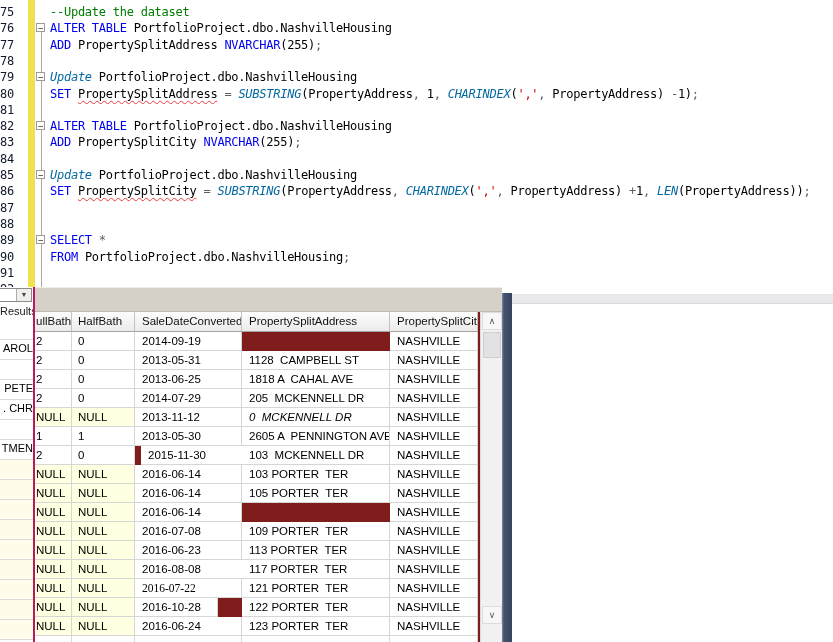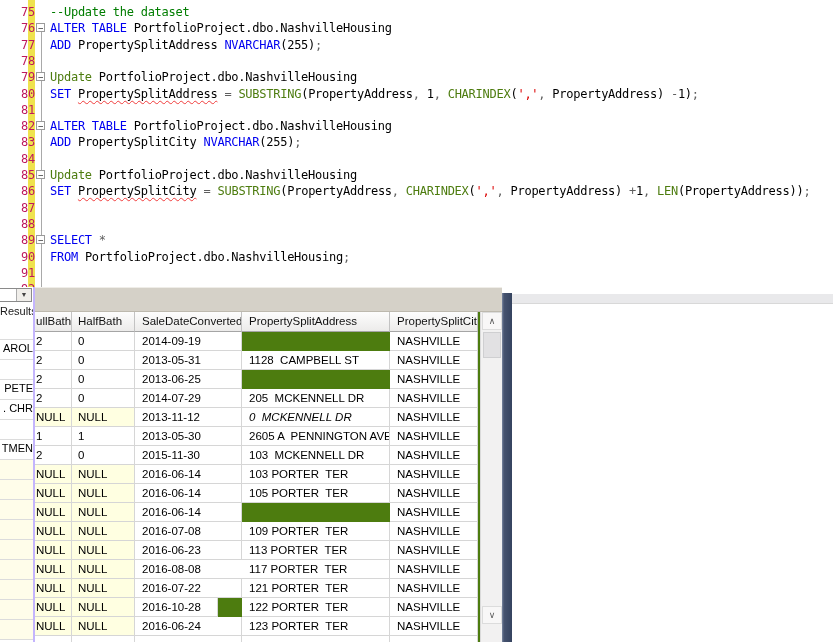--- a/index.html
+++ b/index.html
@@ -5,27 +5,27 @@
   html,body{margin:0;padding:0;}
   body{width:833px;height:642px;position:relative;overflow:hidden;background:#fff;
        font-family:"Liberation Sans", sans-serif;}
 
   
   #editor{position:absolute;left:0;top:0;width:833px;height:287px;background:#fff;overflow:hidden;}
   .change-bar{position:absolute;left:28px;top:0;width:7px;height:287px;background:#EFE24E;}
   .fold-vline{position:absolute;left:41px;top:30px;width:1px;height:257px;background:#A9A9A9;}
   .ed-line{position:absolute;left:0;width:833px;height:16px;
            font-family:"DejaVu Sans Mono", monospace;font-size:12px;line-height:16px;letter-spacing:-0.25px;white-space:pre;}
-  .ed-num{position:absolute;left:0;top:0;width:24px;text-align:center;color:#be185d;padding-left:16px;}
+  .ed-num{position:absolute;left:0;top:0;width:24px;text-align:left;color:#0f172a;}
   .ed-code{position:absolute;left:50px;top:0;}
   .fold-box{position:absolute;left:36px;top:3px;width:9px;height:9px;border:1px solid #9B9B9B;background:#fff;
             font-size:9px;line-height:8px;text-align:center;color:#333;box-sizing:border-box;
             font-family:"DejaVu Sans Mono", monospace;}
   .tok-kw{color:#0000F0;}
-  .tok-fn{color:#4d7c0f;}
+  .tok-fn{color:#0369a1;font-style:italic;}
   .tok-str{color:#DB0000;}
   .tok-com{color:#007D00;}
   .tok-op{color:#5F5F5F;}
   .tok-id{color:#000;}
   .tok-err{color:#000;text-decoration:underline;text-decoration-style:wavy;
            text-decoration-color:#F03C3C;text-decoration-thickness:1px;text-underline-offset:2px;
            text-decoration-skip-ink:none;}
 
   
   #zoom-combo{position:absolute;left:-2px;top:288px;width:34px;height:14px;background:#fff;
@@ -33,22 +33,22 @@
   #zoom-combo .dd-btn{position:absolute;right:0;top:0;width:14px;height:12px;background:#F0EEEA;
               border-left:1px solid #ACACAC;text-align:center;font-size:7px;line-height:12px;color:#444;}
   #results-tab{position:absolute;left:0;top:303px;width:34px;height:17px;background:#fff;
               border-bottom:1px solid #8F8F8F;font-size:11px;line-height:17px;color:#1A1A1A;overflow:hidden;}
   #sliver{position:absolute;left:0;top:320px;width:33px;height:322px;background:#fff;overflow:hidden;}
   .sliver-row{position:absolute;left:0;width:33px;height:20px;border-bottom:1px solid #DCDCDC;box-sizing:border-box;}
   .sliver-row .frag{position:absolute;right:0;top:2px;font-size:11px;color:#000;white-space:pre;}
   .sliver-row.sr-null{background:#FFFDEA;}
 
   
-  #float-win{position:absolute;left:33px;top:287px;width:469px;height:355px;background:#4d7c0f;
-             border-left:2px solid #c4b5fd;box-sizing:border-box;overflow:hidden;}
+  #float-win{position:absolute;left:33px;top:287px;width:469px;height:355px;background:#7f1d1d;
+             border-left:2px solid #be185d;box-sizing:border-box;overflow:hidden;}
   #win-top{position:absolute;left:0;top:0;width:467px;height:25px;background:#D5D1C8;
            border-top:1px solid #EFEDE8;border-bottom:1px solid #BDB9AE;box-sizing:border-box;}
   #grid-header{position:absolute;left:0;top:25px;height:20px;width:445px;}
   .hcell{position:absolute;top:0;height:20px;background:linear-gradient(#FDFDFD,#ECEBEA);
          border-right:1px solid #C3C3C3;border-bottom:1px solid #A5A5A5;box-sizing:border-box;
          font-size:11.5px;line-height:19px;color:#111;white-space:pre;overflow:hidden;}
   #grid-rows{position:absolute;left:0;top:45px;width:445px;}
   .grow{position:absolute;left:0;width:445px;height:19px;}
   .gcell{position:absolute;top:0;height:19px;background:#fff;border-right:1px solid #D6D6D6;
          border-bottom:1px solid #D6D6D6;box-sizing:border-box;
@@ -149,20 +149,21 @@
         <div class="gcell" style="left: 0px; width: 37px; padding-left: 1px;">2</div>
         <div class="gcell" style="left: 37px; width: 63px; padding-left: 6px;">0</div>
         <div class="gcell" style="left: 100px; width: 107px; padding-left: 7px;">2013-05-31</div>
         <div class="gcell" style="left: 207px; width: 148px; padding-left: 7px;">1128  CAMPBELL ST</div>
         <div class="gcell" style="left: 355px; width: 88px; padding-left: 7px;">NASHVILLE</div>
       </div>
       <div class="grow" style="top: 38px;">
         <div class="gcell" style="left: 0px; width: 37px; padding-left: 1px;">2</div>
         <div class="gcell" style="left: 37px; width: 63px; padding-left: 6px;">0</div>
         <div class="gcell" style="left: 100px; width: 107px; padding-left: 7px;">2013-06-25</div>
+        <div class="gcell" style="left: 207px; width: 148px; padding-left: 7px;">1818 A  CAHAL AVE</div>
         <div class="gcell" style="left: 355px; width: 88px; padding-left: 7px;">NASHVILLE</div>
       </div>
       <div class="grow" style="top: 57px;">
         <div class="gcell" style="left: 0px; width: 37px; padding-left: 1px;">2</div>
         <div class="gcell" style="left: 37px; width: 63px; padding-left: 6px;">0</div>
         <div class="gcell" style="left: 100px; width: 107px; padding-left: 7px;">2014-07-29</div>
         <div class="gcell" style="left: 207px; width: 148px; padding-left: 7px;">205  MCKENNELL DR</div>
         <div class="gcell" style="left: 355px; width: 88px; padding-left: 7px;">NASHVILLE</div>
       </div>
       <div class="grow" style="top: 76px;">
@@ -175,21 +176,21 @@
       <div class="grow" style="top: 95px;">
         <div class="gcell" style="left: 0px; width: 37px; padding-left: 1px;">1</div>
         <div class="gcell" style="left: 37px; width: 63px; padding-left: 6px;">1</div>
         <div class="gcell" style="left: 100px; width: 107px; padding-left: 7px;">2013-05-30</div>
         <div class="gcell" style="left: 207px; width: 148px; padding-left: 7px;">2605 A  PENNINGTON AVE</div>
         <div class="gcell" style="left: 355px; width: 88px; padding-left: 7px;">NASHVILLE</div>
       </div>
       <div class="grow" style="top: 114px;">
         <div class="gcell" style="left: 0px; width: 37px; padding-left: 1px;">2</div>
         <div class="gcell" style="left: 37px; width: 63px; padding-left: 6px;">0</div>
-        <div class="gcell" style="left: 100px; width: 107px; padding-left: 7px;">2015-11-30</div>
+        <div class="gcell" style="left: 106px; width: 107px; padding-left: 7px;">2015-11-30</div>
         <div class="gcell" style="left: 207px; width: 148px; padding-left: 7px;">103  MCKENNELL DR</div>
         <div class="gcell" style="left: 355px; width: 88px; padding-left: 7px;">NASHVILLE</div>
       </div>
       <div class="grow" style="top: 133px;">
         <div class="gcell null" style="left: 0px; width: 37px; padding-left: 1px;">NULL</div>
         <div class="gcell null" style="left: 37px; width: 63px; padding-left: 6px;">NULL</div>
         <div class="gcell" style="left: 100px; width: 107px; padding-left: 7px;">2016-06-14</div>
         <div class="gcell" style="left: 207px; width: 148px; padding-left: 7px;">103 PORTER  TER</div>
         <div class="gcell" style="left: 355px; width: 88px; padding-left: 7px;">NASHVILLE</div>
       </div>
@@ -223,21 +224,21 @@
       <div class="grow" style="top: 228px;">
         <div class="gcell null" style="left: 0px; width: 37px; padding-left: 1px;">NULL</div>
         <div class="gcell null" style="left: 37px; width: 63px; padding-left: 6px;">NULL</div>
         <div class="gcell" style="left: 100px; width: 125px; padding-left: 7px;">2016-08-08</div>
         <div class="gcell" style="left: 207px; width: 148px; padding-left: 7px;">117 PORTER  TER</div>
         <div class="gcell" style="left: 355px; width: 88px; padding-left: 7px;">NASHVILLE</div>
       </div>
       <div class="grow" style="top: 247px;">
         <div class="gcell null" style="left: 0px; width: 37px; padding-left: 1px;">NULL</div>
         <div class="gcell null" style="left: 37px; width: 63px; padding-left: 6px;">NULL</div>
-        <div class="gcell" style="left: 100px; width: 107px; padding-left: 7px;">2016-07-22</div>
+        <div class="gcell" style="left: 100px; width: 107px; padding-left: 7px; font-family: Liberation Serif, serif;">2016-07-22</div>
         <div class="gcell" style="left: 207px; width: 148px; padding-left: 7px;">121 PORTER  TER</div>
         <div class="gcell" style="left: 355px; width: 88px; padding-left: 7px;">NASHVILLE</div>
       </div>
       <div class="grow" style="top: 266px;">
         <div class="gcell null" style="left: 0px; width: 37px; padding-left: 1px;">NULL</div>
         <div class="gcell null" style="left: 37px; width: 63px; padding-left: 6px;">NULL</div>
         <div class="gcell" style="left: 100px; width: 83px; padding-left: 7px;">2016-10-28</div>
         <div class="gcell" style="left: 207px; width: 148px; padding-left: 7px;">122 PORTER  TER</div>
         <div class="gcell" style="left: 355px; width: 88px; padding-left: 7px;">NASHVILLE</div>
       </div>

